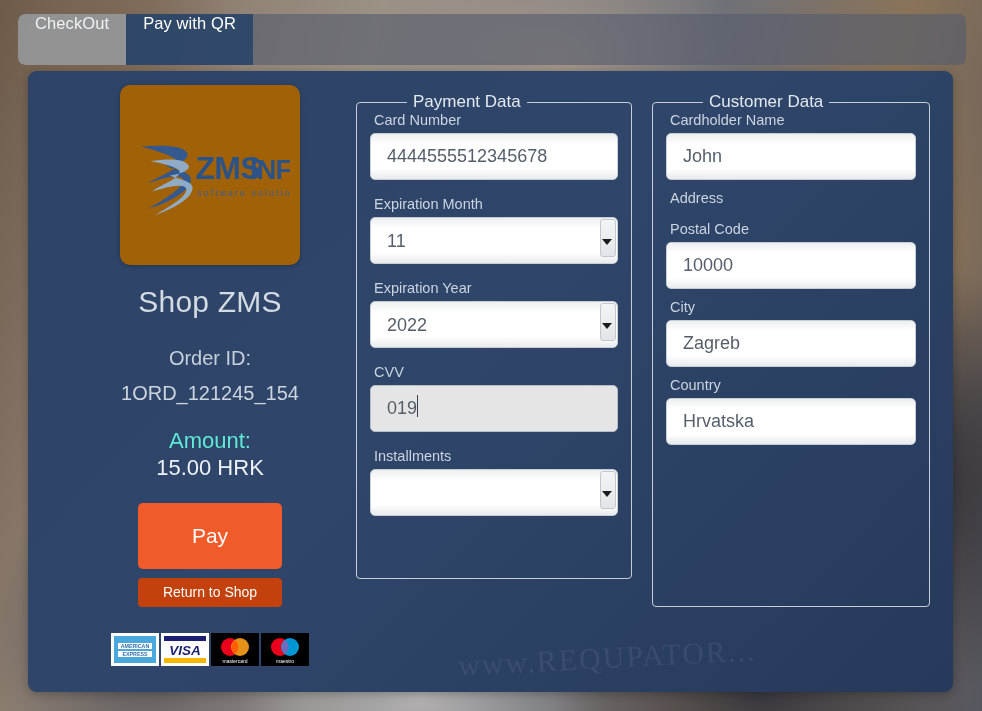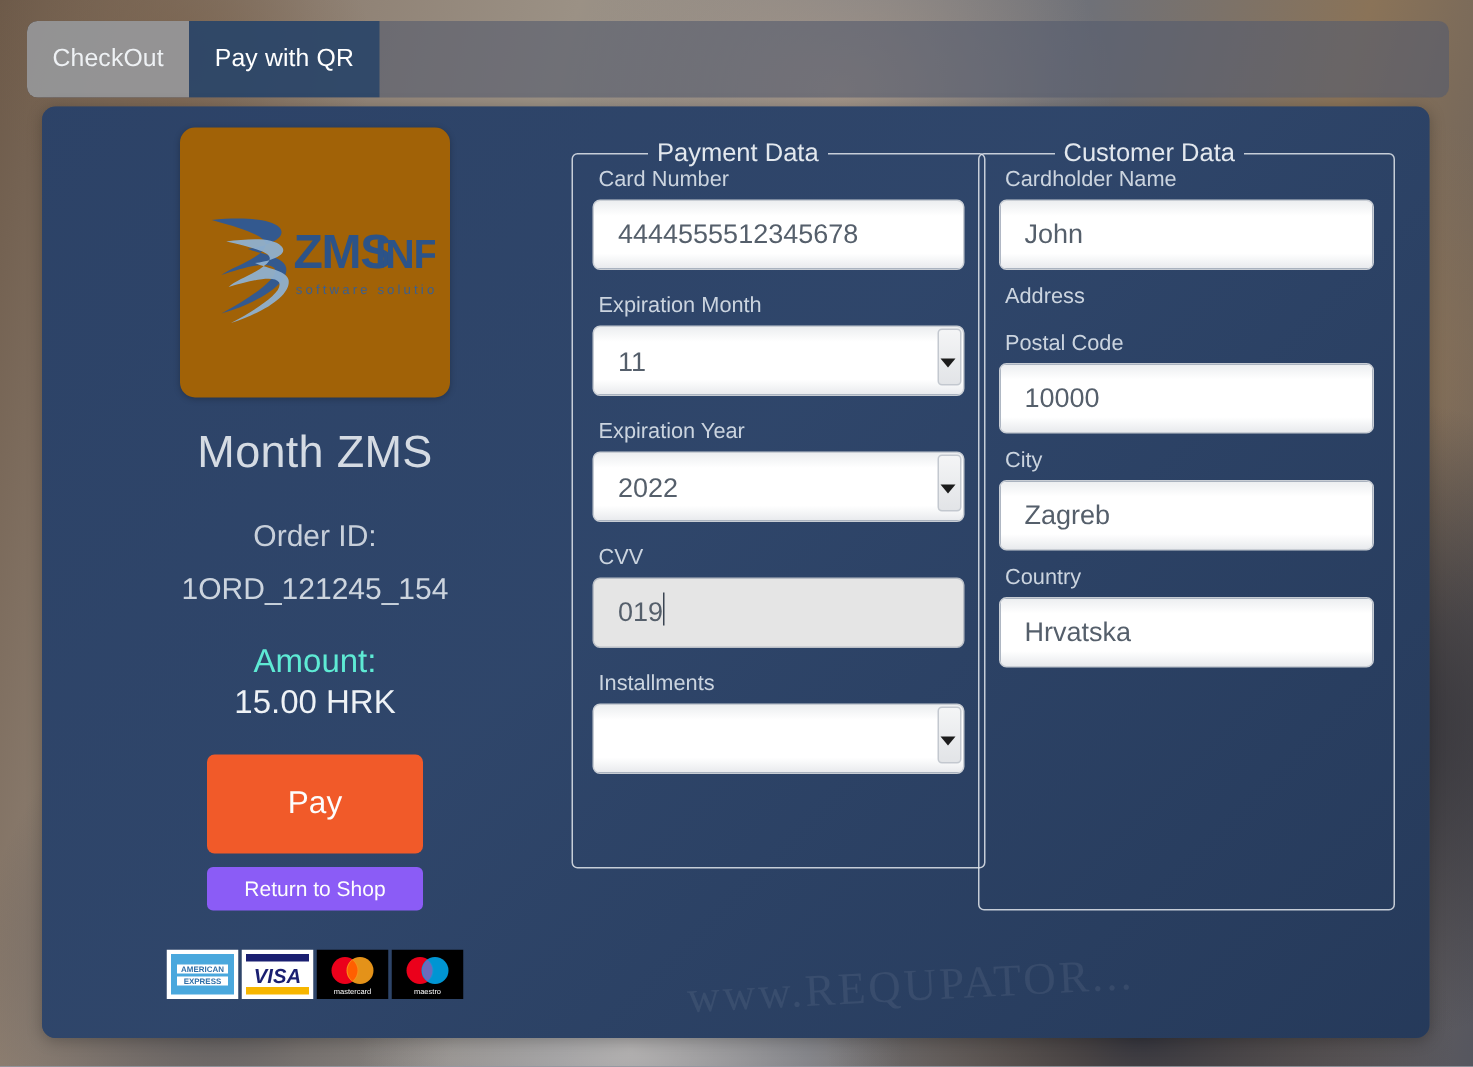--- a/index.html
+++ b/index.html
@@ -38,21 +38,21 @@
     position: absolute;
     left: 18px; top: 14px;
     width: 948px; height: 51px;
     border-radius: 7px;
     background: rgba(86, 92, 110, 0.62);
     overflow: hidden;
     display: flex;
     align-items: stretch;
   }
   .tab {
-    display: flex; align-items: center;
+    display: flex; 
     padding: 0 17px;
     font-size: 16.5px;
     letter-spacing: .1px;
     cursor: pointer;
     user-select: none;
   }
   .tab.active {
     background: rgba(160,160,160,.80);
     color: #eef1f4;
     border-top-left-radius: 7px;
@@ -159,21 +159,21 @@
     border: none;
     border-radius: 5px;
     font-size: 21px;
     font-family: "Liberation Sans", sans-serif;
     cursor: pointer;
   }
   .btn-return {
     display: block;
     margin: 9px auto 0;
     width: 144px; height: 29px;
-    background: #8b5cf6;
+    background: #c2410c;
     color: #fdfdfd;
     border: none;
     border-radius: 4px;
     font-size: 14px;
     font-family: "Liberation Sans", sans-serif;
     cursor: pointer;
   }
 
   .cards-row {
     margin-top: 26px;
@@ -190,21 +190,21 @@
     border-radius: 4px;
     margin: 0;
     padding: 0;
   }
   .panel > legend {
     margin-left: 50px;
     padding: 0 6px;
     font-size: 17px;
     color: #e3e8ee;
   }
-  #payment-panel { left: 328px; top: 21px; width: 276px; height: 487px; margin-left: 25px; }
+  #payment-panel { left: 328px; top: 21px; width: 276px; height: 487px; }
   #customer-panel { left: 624px; top: 21px; width: 278px; height: 515px; }
 
   .panel-body { padding: 0 13px; }
 
   .field { margin-bottom: 0; }
   .field-label {
     display: block;
     font-size: 14.5px;
     color: #cbd4df;
     margin: 0 0 5px 4px;
@@ -291,21 +291,21 @@
         <div class="logo-box">
           <svg class="logo-svg" viewBox="0 0 200 115">
             <path d="M14 22 C58 34, 66 40, 54 50 C44 58, 30 62, 22 68 C40 62, 60 56, 66 62 C72 69, 48 86, 22 100 C56 90, 78 74, 76 62 C74 52, 52 50, 44 46 C62 44, 78 36, 70 28 C62 20, 36 20, 14 22 Z" fill="#33598f"></path>
             <path d="M26 40 C62 48, 68 52, 58 60 C48 68, 34 72, 28 78 C48 72, 66 68, 70 74 C74 82, 52 96, 30 108 C60 98, 80 84, 78 72 C76 64, 58 62, 50 58 C66 56, 78 50, 72 44 C64 36, 44 38, 26 40 Z" fill="#8fb0cf" opacity="0.95"></path>
             <text x="82" y="62" font-family="Liberation Sans, sans-serif" font-size="40" font-weight="bold" fill="#2c5388" letter-spacing="-1">ZMS</text>
             <text x="150" y="62" font-family="Liberation Sans, sans-serif" font-size="34" font-weight="bold" fill="#2c5388" letter-spacing="-1">INFO</text>
             <text x="84" y="84" font-family="Liberation Sans, sans-serif" font-size="11" fill="#3b5f90" letter-spacing="2.6">software solutions</text>
           </svg>
         </div>
 
-        <div class="merchant">Month ZMS</div>
+        <div class="merchant">Shop ZMS</div>
         <div class="order-label">Order ID:</div>
         <div class="order-id">1ORD_121245_154</div>
         <div class="amount-label">Amount:</div>
         <div class="amount-value">15.00 HRK</div>
 
         <button class="btn-pay">Pay</button>
         <button class="btn-return">Return to Shop</button>
 
         <div class="cards-row">
           <svg class="card-logo" viewBox="0 0 48 33">

